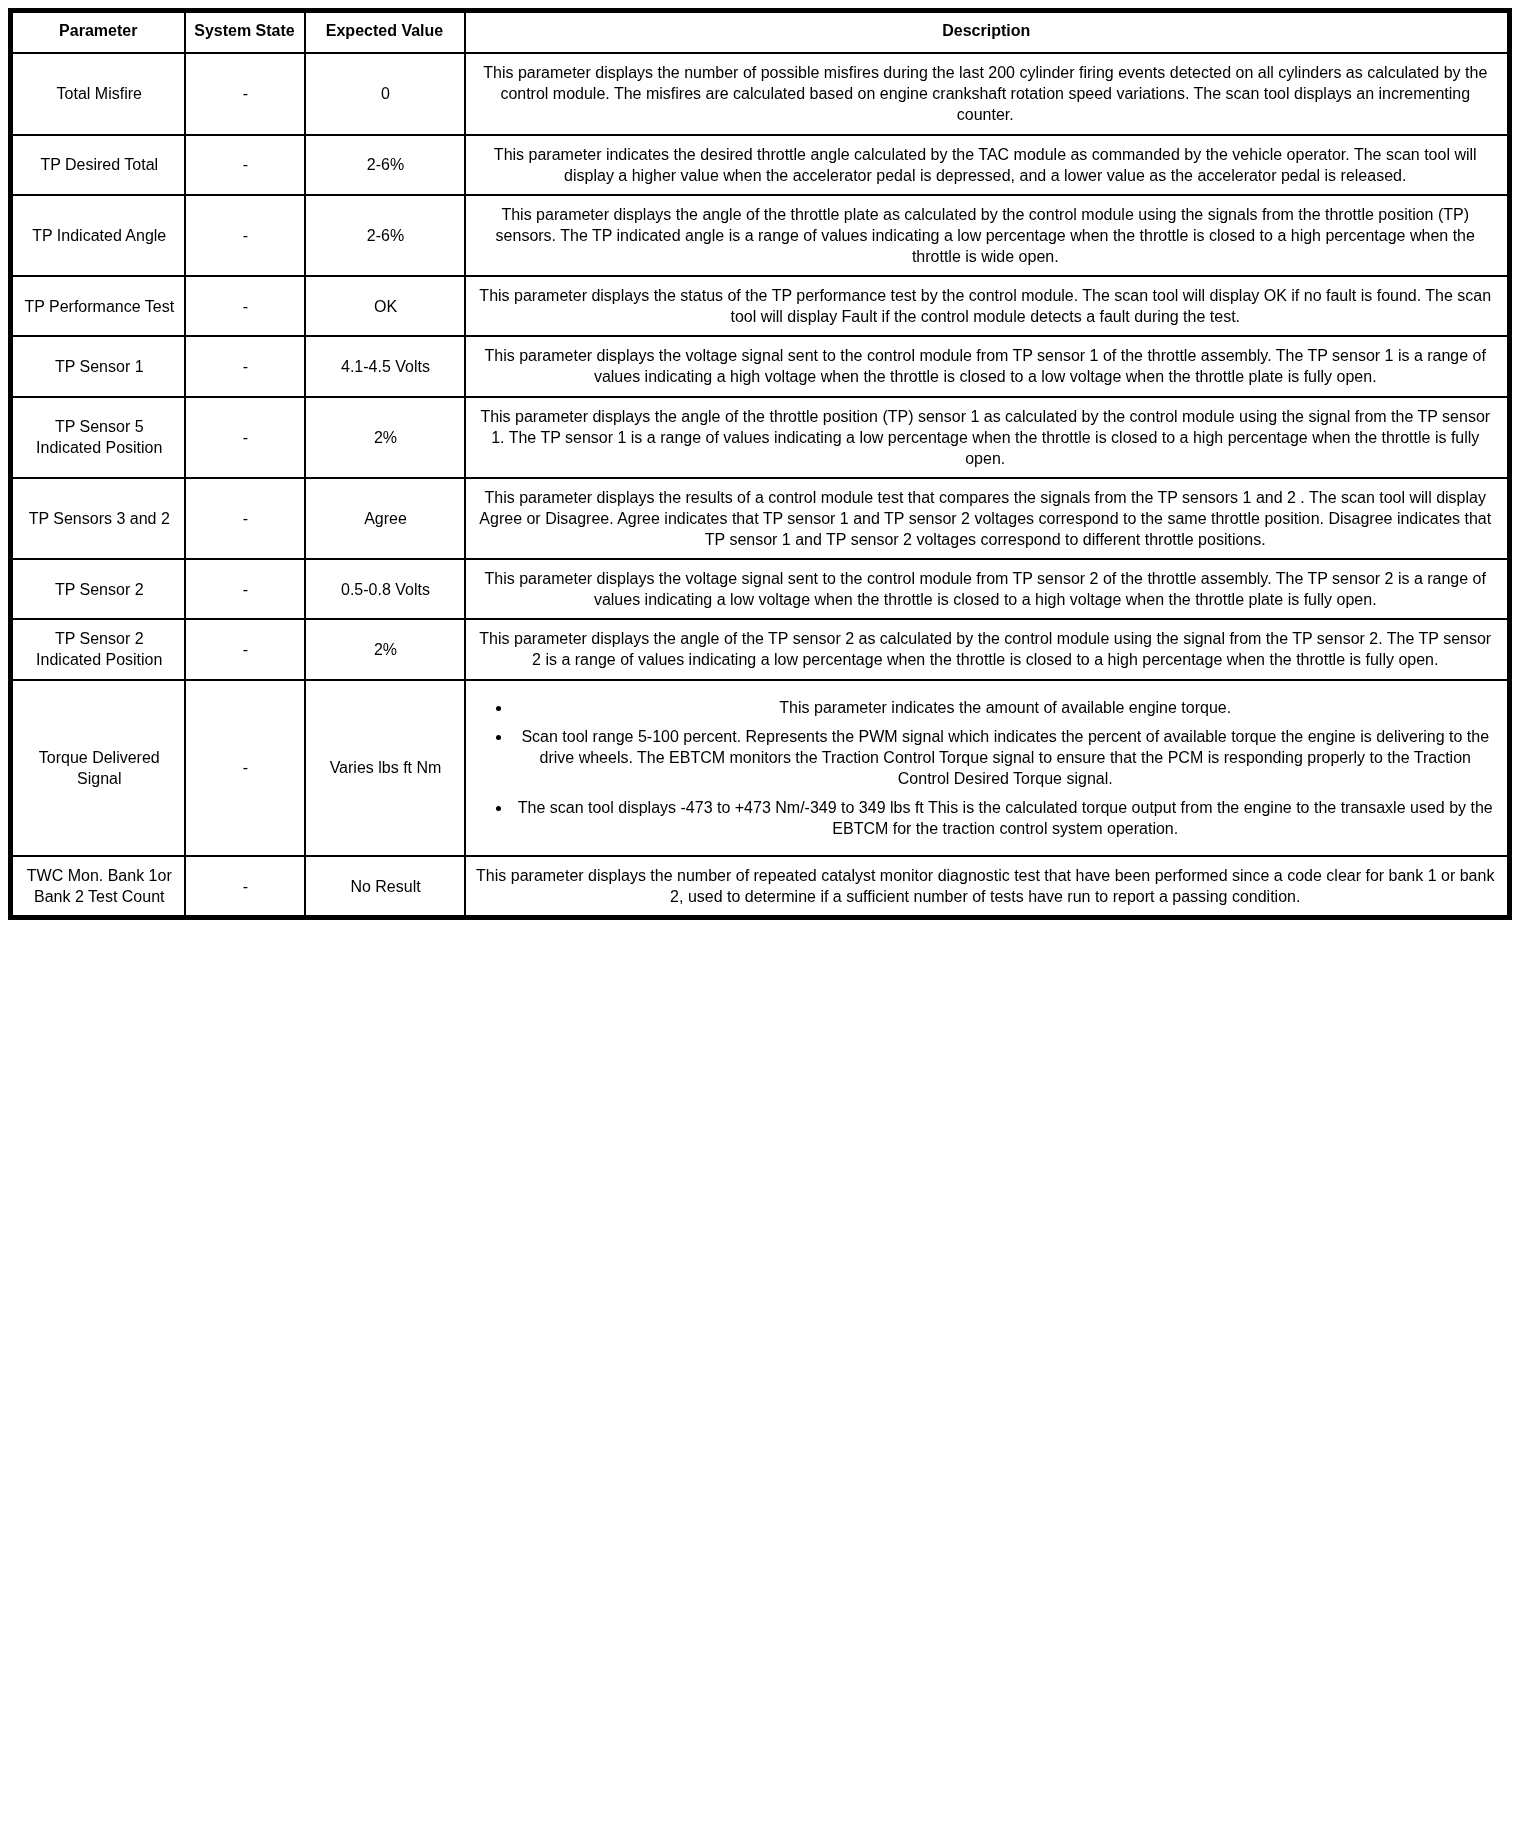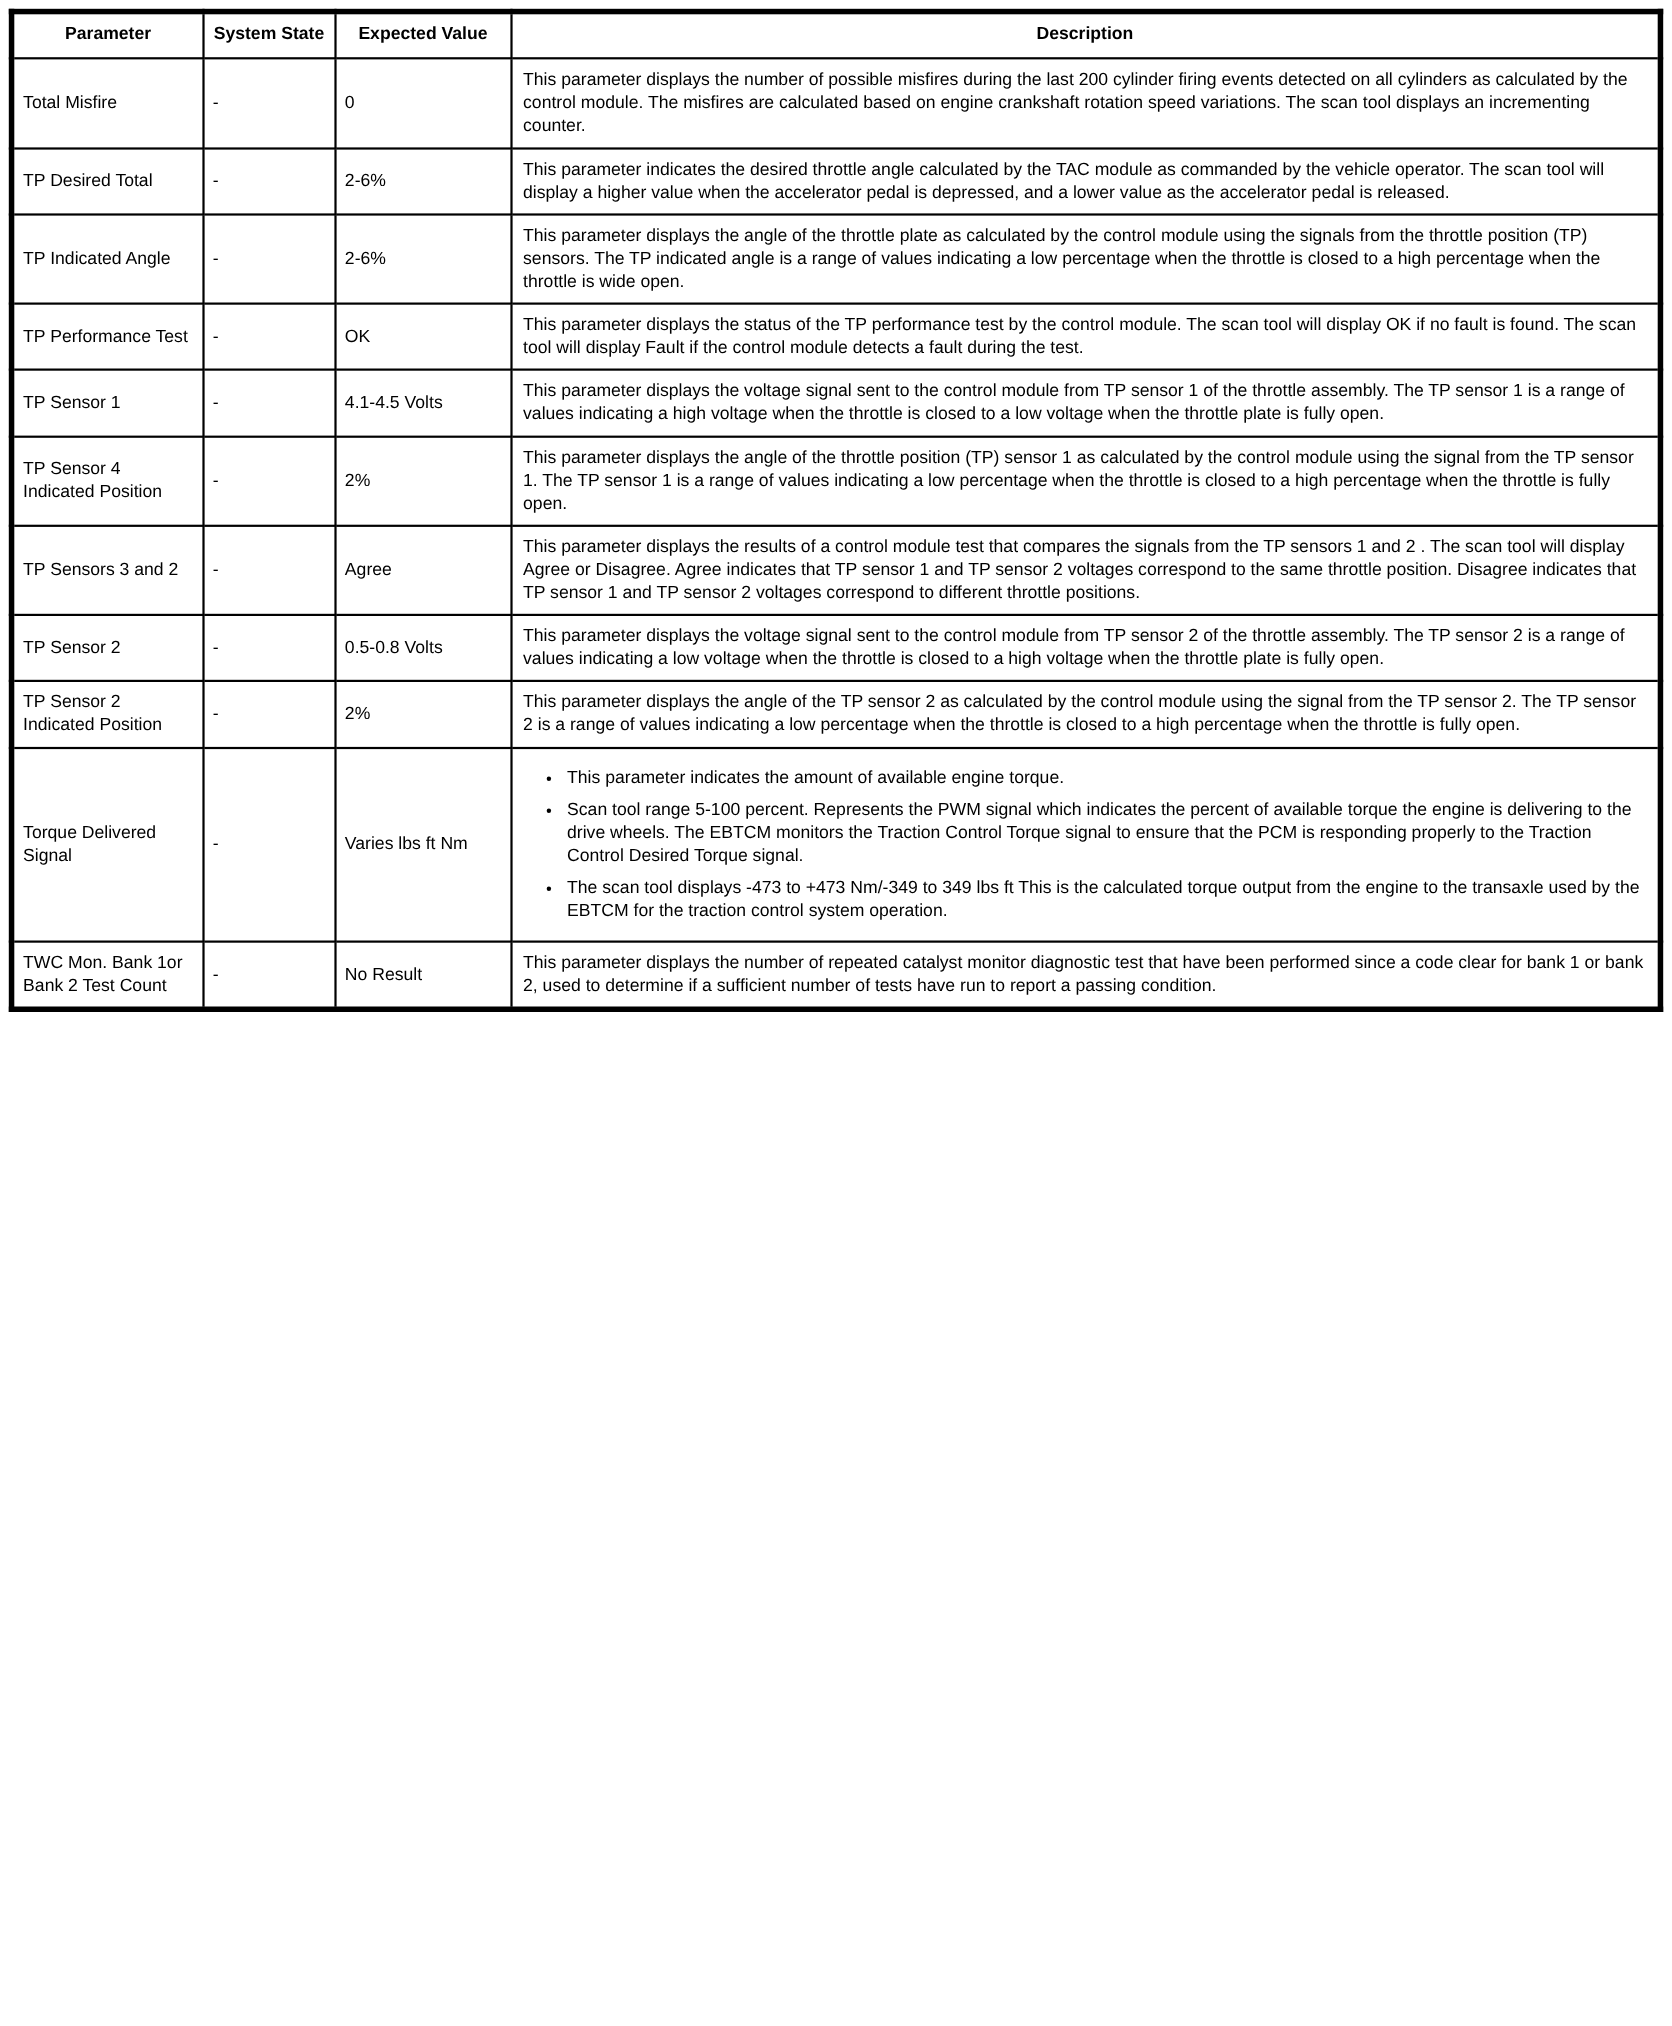--- a/index.html
+++ b/index.html
@@ -27,20 +27,21 @@
     text-align: center;
     vertical-align: bottom;
     padding: 8px 4px 12px 4px;
     line-height: 1.2;
   }
   tbody td {
     padding: 8px 6px;
     line-height: 1.32;
     vertical-align: middle;
     word-wrap: break-word;
+    text-align: center;
   }
   td.cell-param { padding-left: 8px; }
   td.cell-state { padding-left: 8px; }
   td.cell-exp   { padding-left: 8px; }
   td.cell-desc  { padding: 8px 12px 8px 10px; }
   ul.bullets {
     margin: 0;
     padding-left: 36px;
   }
   ul.bullets li {
@@ -92,21 +93,21 @@
           <td class="cell-exp">OK</td>
           <td class="cell-desc">This parameter displays the status of the TP performance test by the control module. The scan tool will display OK if no fault is found. The scan tool will display Fault if the control module detects a fault during the test.</td>
         </tr>
         <tr>
           <td class="cell-param">TP Sensor 1</td>
           <td class="cell-state">-</td>
           <td class="cell-exp">4.1-4.5 Volts</td>
           <td class="cell-desc">This parameter displays the voltage signal sent to the control module from TP sensor 1 of the throttle assembly. The TP sensor 1 is a range of values indicating a high voltage when the throttle is closed to a low voltage when the throttle plate is fully open.</td>
         </tr>
         <tr>
-          <td class="cell-param">TP Sensor 4 Indicated Position</td>
+          <td class="cell-param">TP Sensor 5 Indicated Position</td>
           <td class="cell-state">-</td>
           <td class="cell-exp">2%</td>
           <td class="cell-desc">This parameter displays the angle of the throttle position (TP) sensor 1 as calculated by the control module using the signal from the TP sensor 1. The TP sensor 1 is a range of values indicating a low percentage when the throttle is closed to a high percentage when the throttle is fully open.</td>
         </tr>
         <tr>
           <td class="cell-param">TP Sensors 3 and 2</td>
           <td class="cell-state">-</td>
           <td class="cell-exp">Agree</td>
           <td class="cell-desc">This parameter displays the results of a control module test that compares the signals from the TP sensors 1 and 2 . The scan tool will display Agree or Disagree. Agree indicates that TP sensor 1 and TP sensor 2 voltages correspond to the same throttle position. Disagree indicates that TP sensor 1 and TP sensor 2 voltages correspond to different throttle positions.</td>
         </tr>

